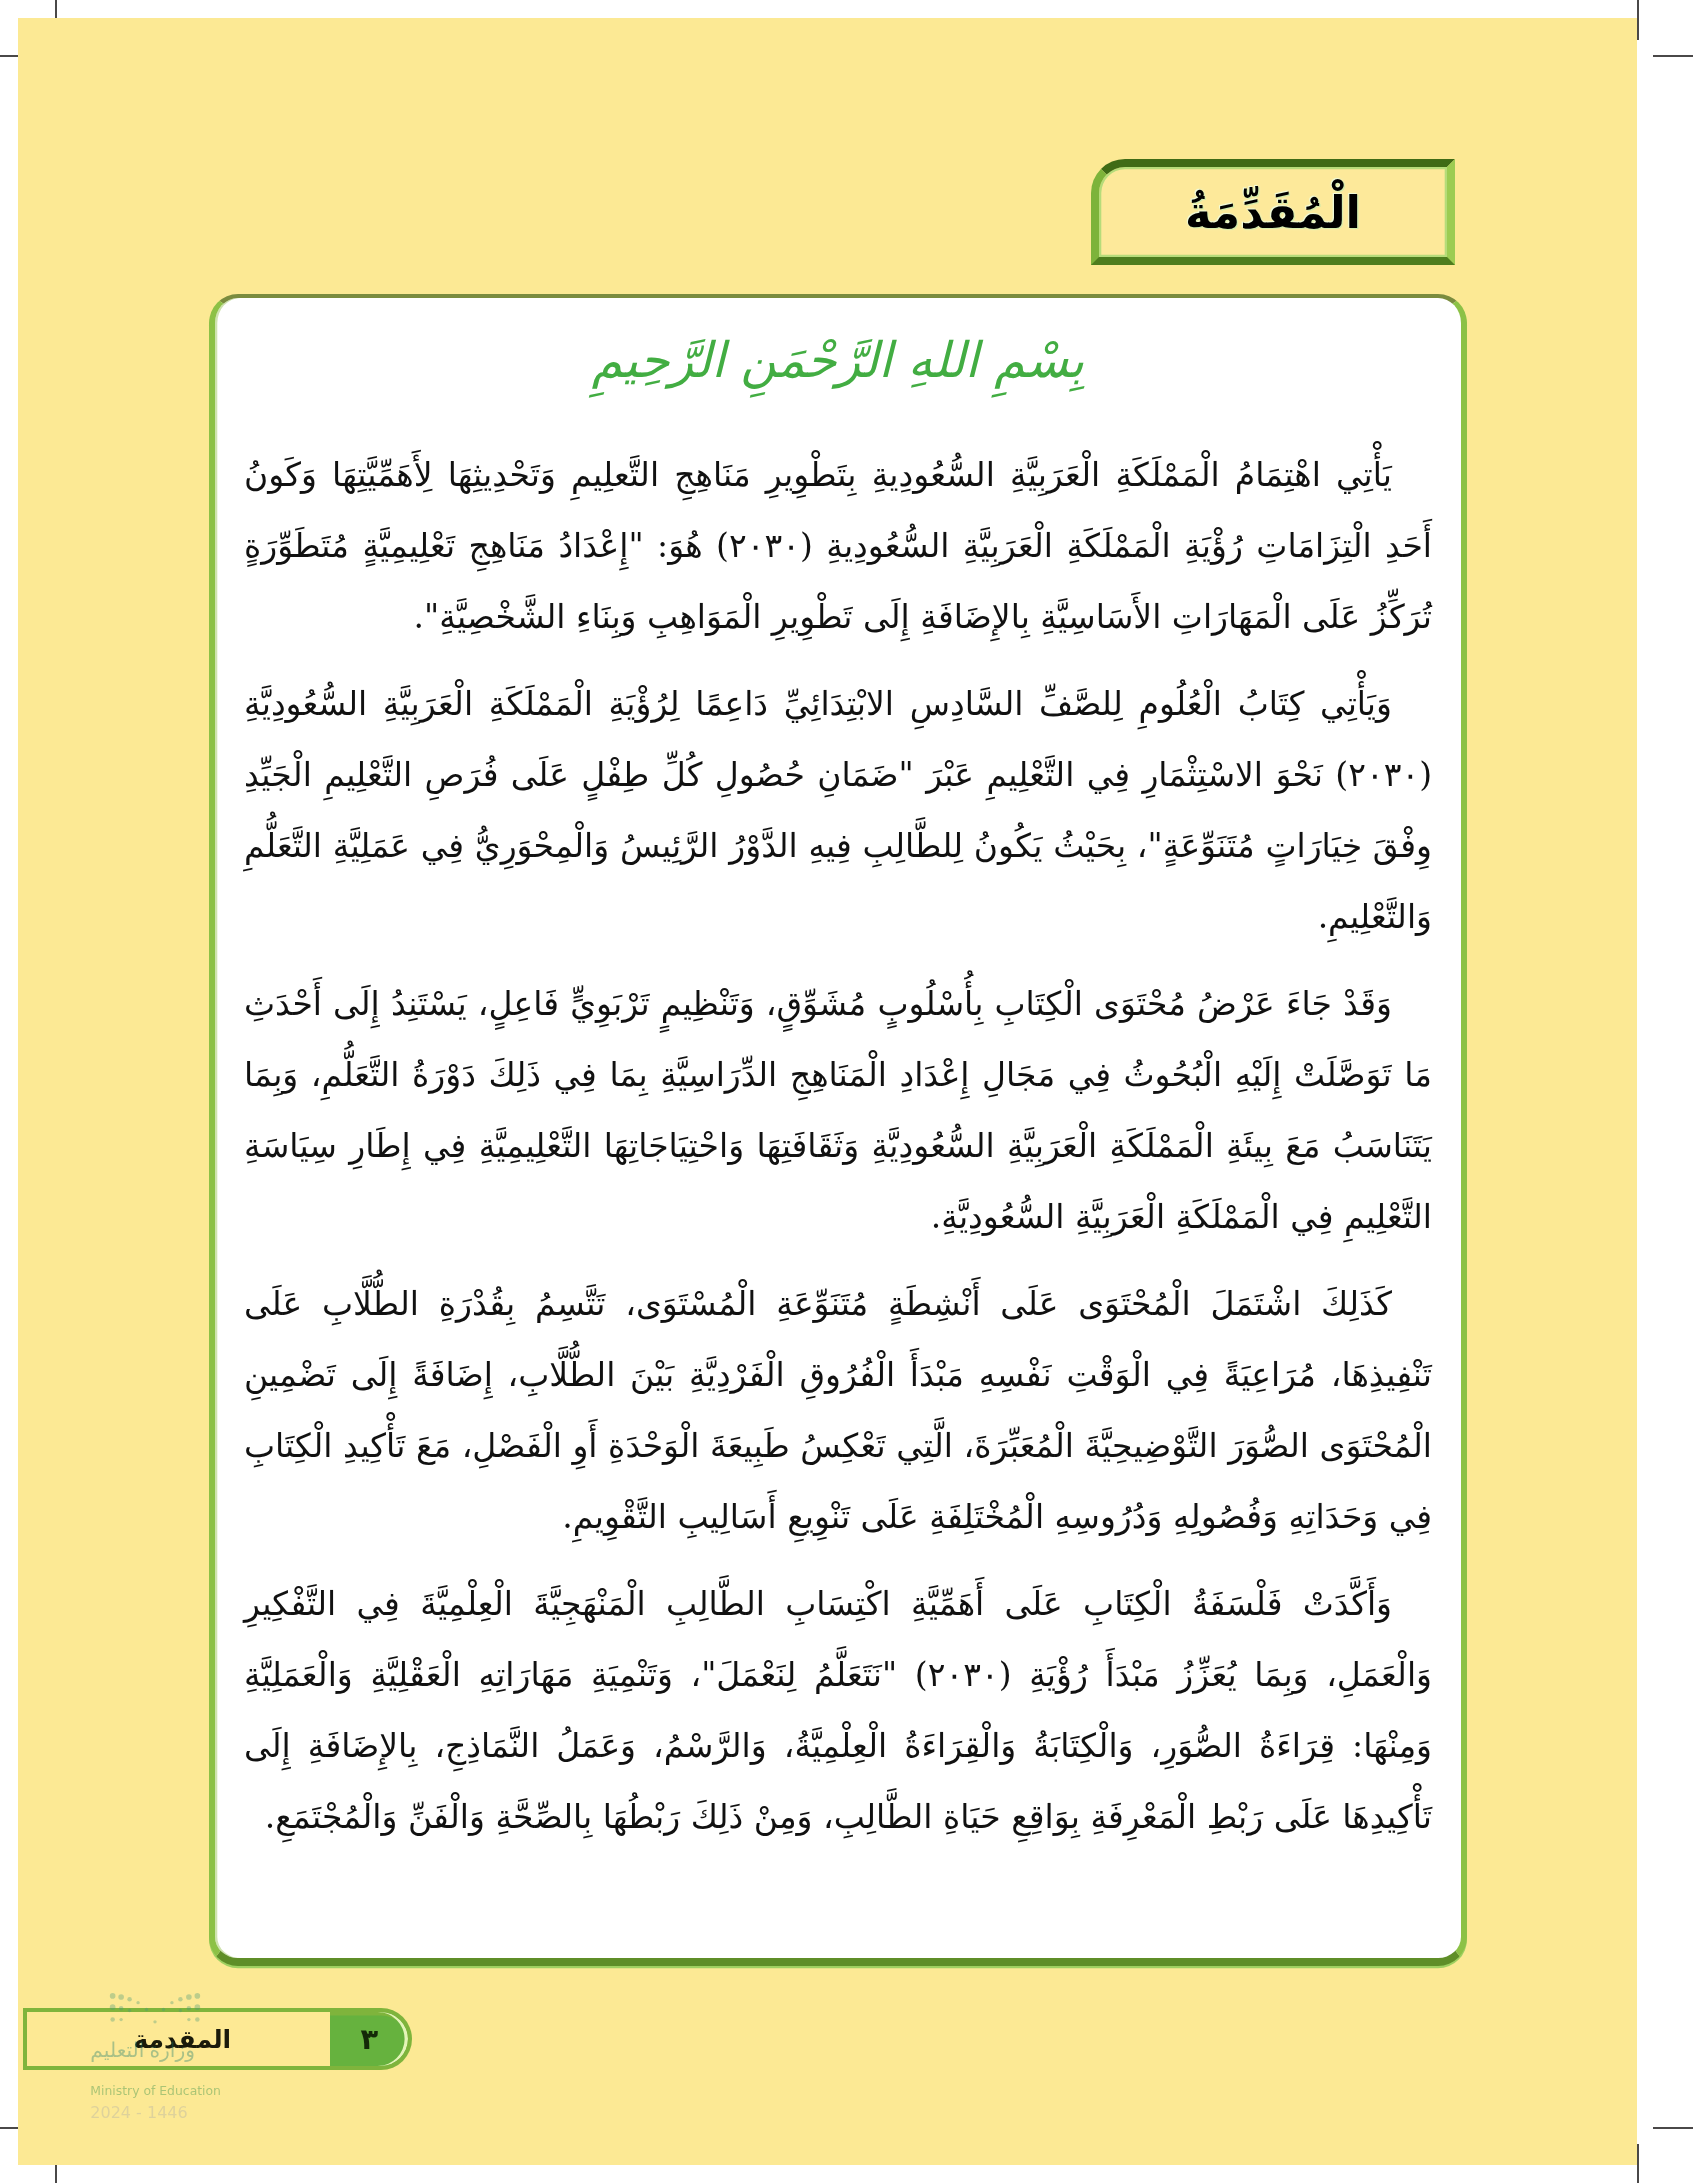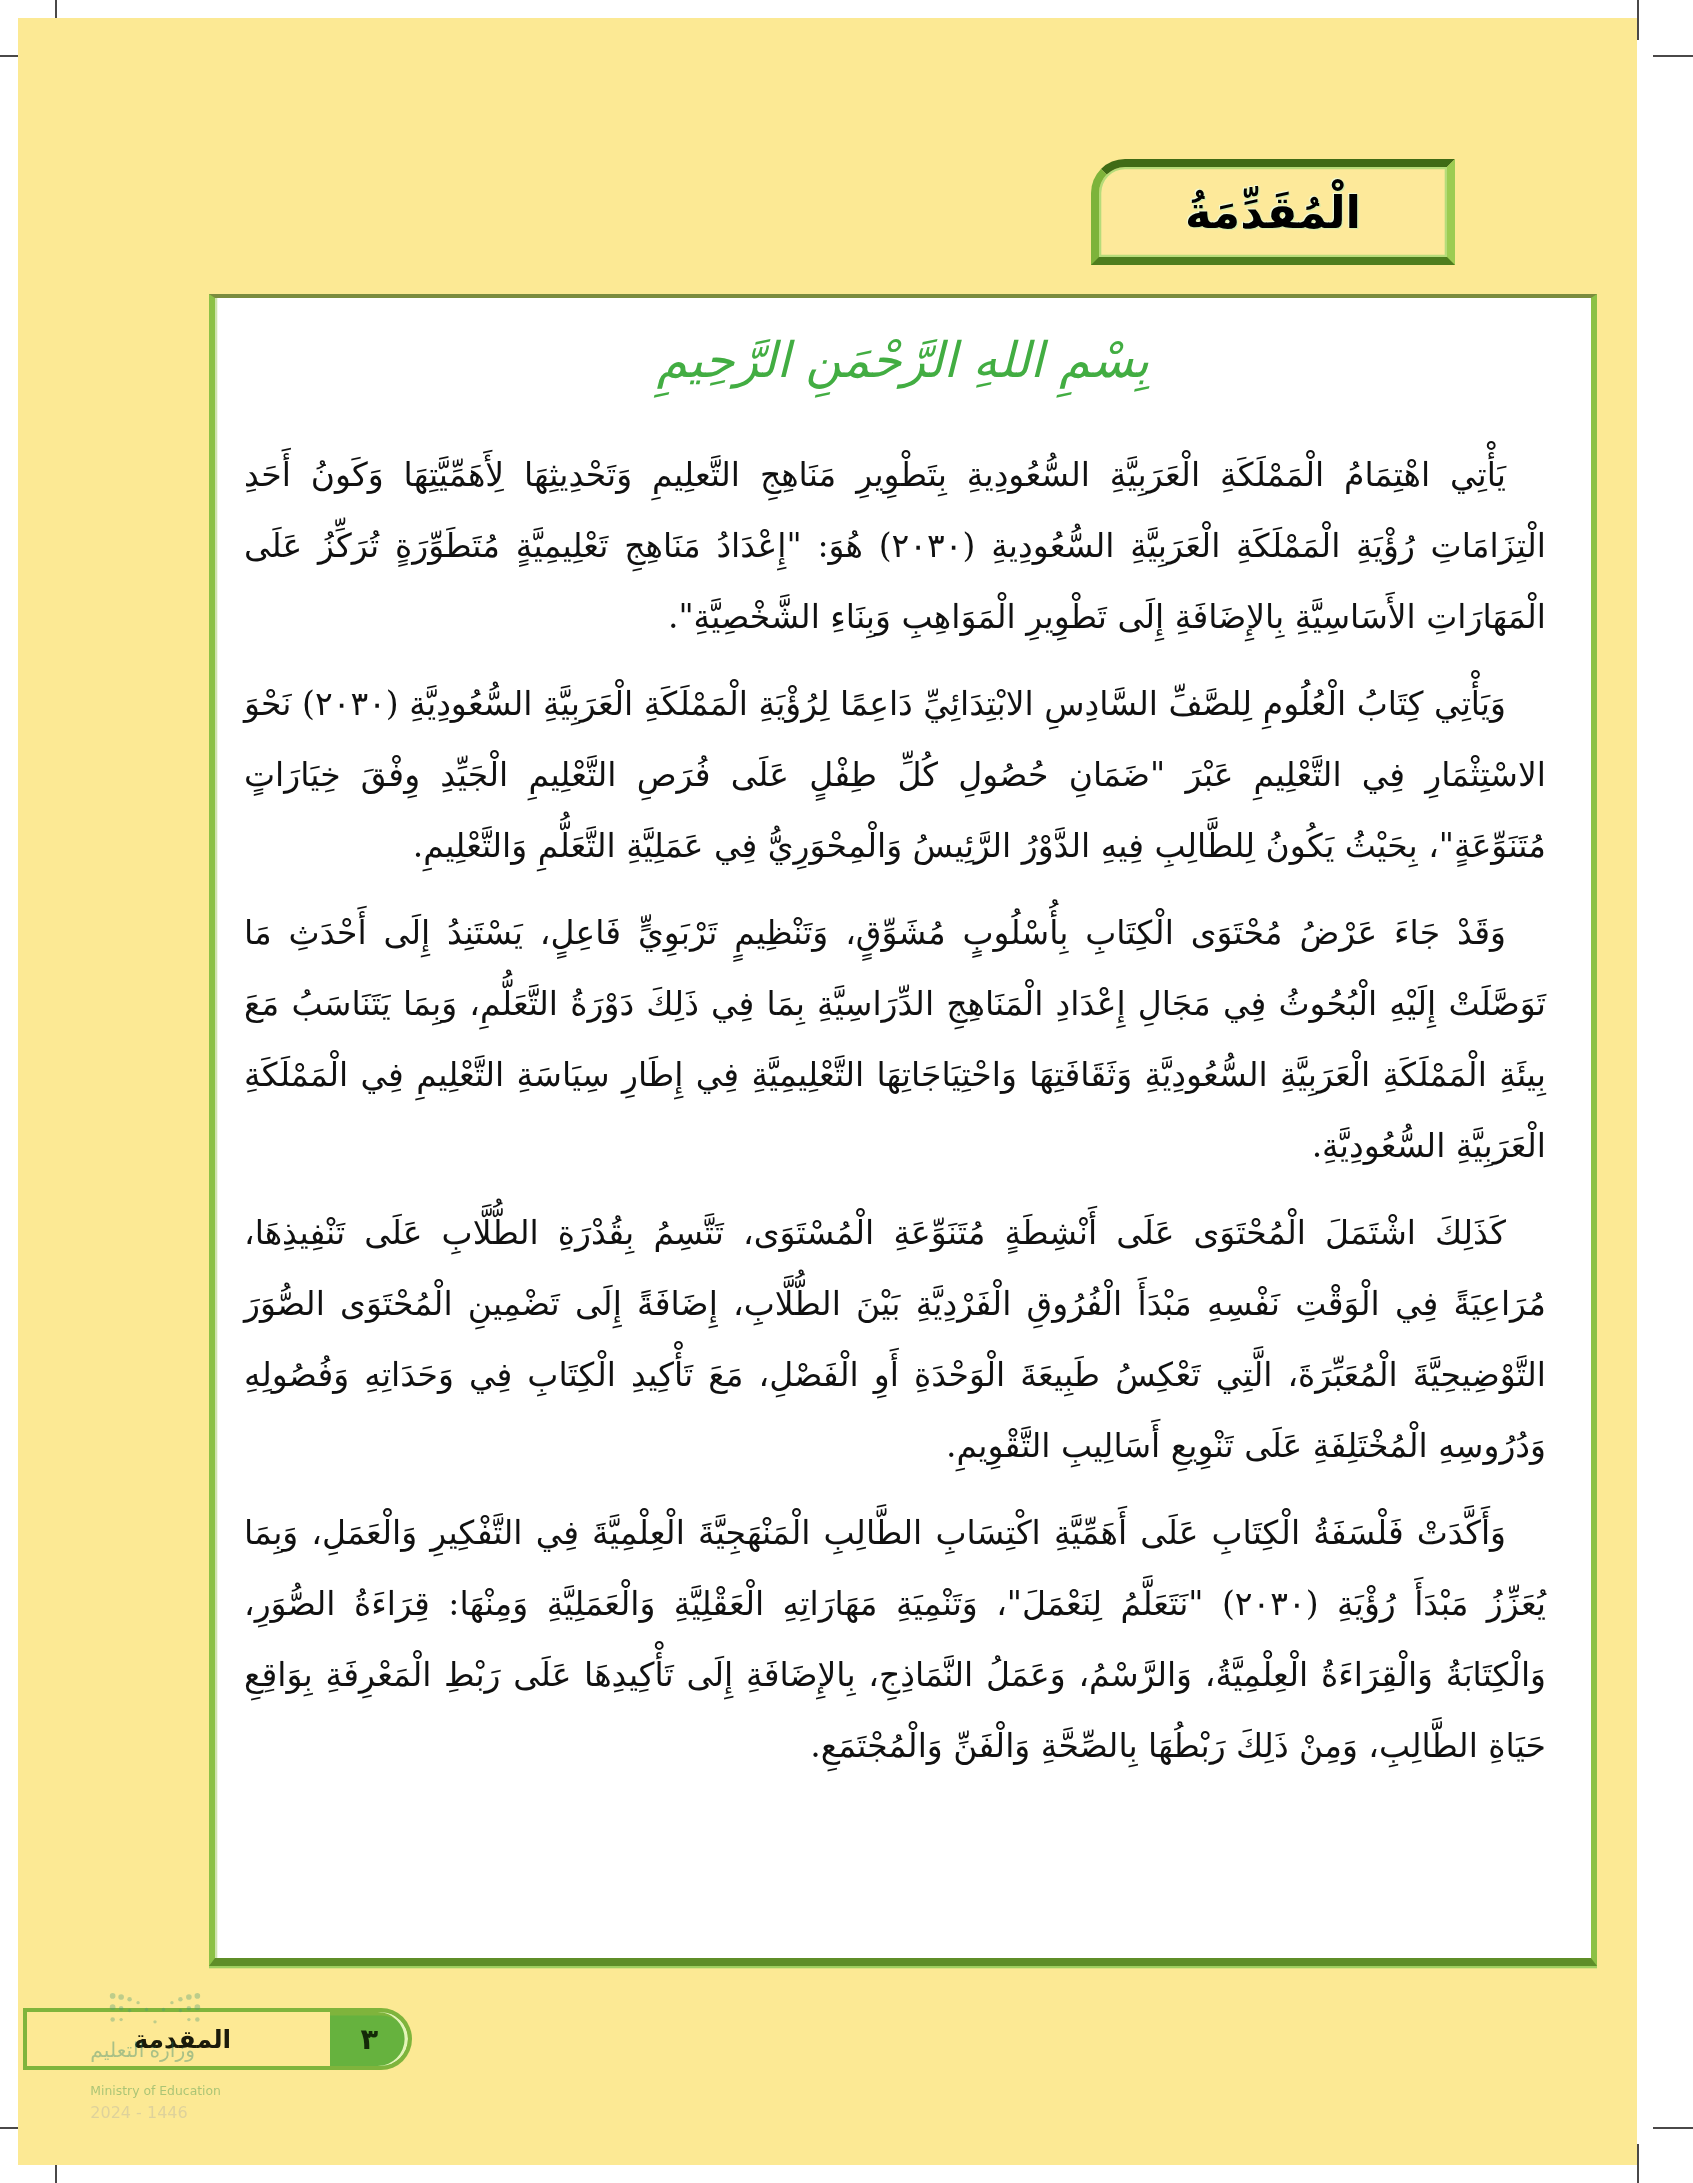--- a/index.html
+++ b/index.html
@@ -29,40 +29,41 @@
     box-shadow: inset 0 0 0 2.3px #b6dc7a;
   }
   .title-text {
     font-family: "DejaVu Sans", sans-serif; font-weight: bold;
     font-size: 45px; color: #000000; direction: rtl;
     text-shadow: 0 0 3.4px #eaf7c8, 1.1px 1.1px 0 #c8e7a0, -1.1px -1.1px 0 #f3fbe0;
   }
 
   
   .content-frame {
-    position: absolute; left: 209px; top: 294px; width: 1388px; height: 1672px;
+    position: absolute; left: 209px; top: 294px; width: 1258px; height: 1672px;
     box-sizing: border-box; background: #ffffff;
     border-top: 4.5px solid #7a8c3e;
     border-left: 6.8px solid #8cc146;
     border-right: 6.8px solid #8cc146;
     border-bottom: 8px solid #5f8e28;
     box-shadow: inset 2.3px 0 0 #cfe3b0, 0 2.3px 0 #9fd061;
+    border-radius: 29px;
   }
   .basmala {
     position: absolute; left: 0; right: 0; top: 34px; text-align: center;
     font-family: "DejaVu Serif", serif; font-style: italic;
     font-size: 49px; color: #42ad42; direction: rtl;
   }
   .body-text {
     position: absolute; left: 29px; right: 29px; top: 141px;
     direction: rtl; text-align: justify; text-align-last: right;
     font-family: "DejaVu Serif", serif;
     font-size: 33px; line-height: 71px; color: #111;
   }
-  .body-text p { margin: 0 16px 16px 0; text-indent: 40px; }
+  .body-text p { margin: 0 0 16px 0; text-indent: 40px; }
 
   
   .footer {
     position: absolute; left: 11.3px; top: 2008px; width: 395px; height: 62px;
   }
   .footer-bar {
     position: absolute; left: 12px; top: 0; width: 319px; height: 62px;
     box-sizing: border-box; border: 4.5px solid #7fb43c; border-right: 5.6px solid #7fb43c;
     background: #fde994;
     display: flex; align-items: center; justify-content: center;

